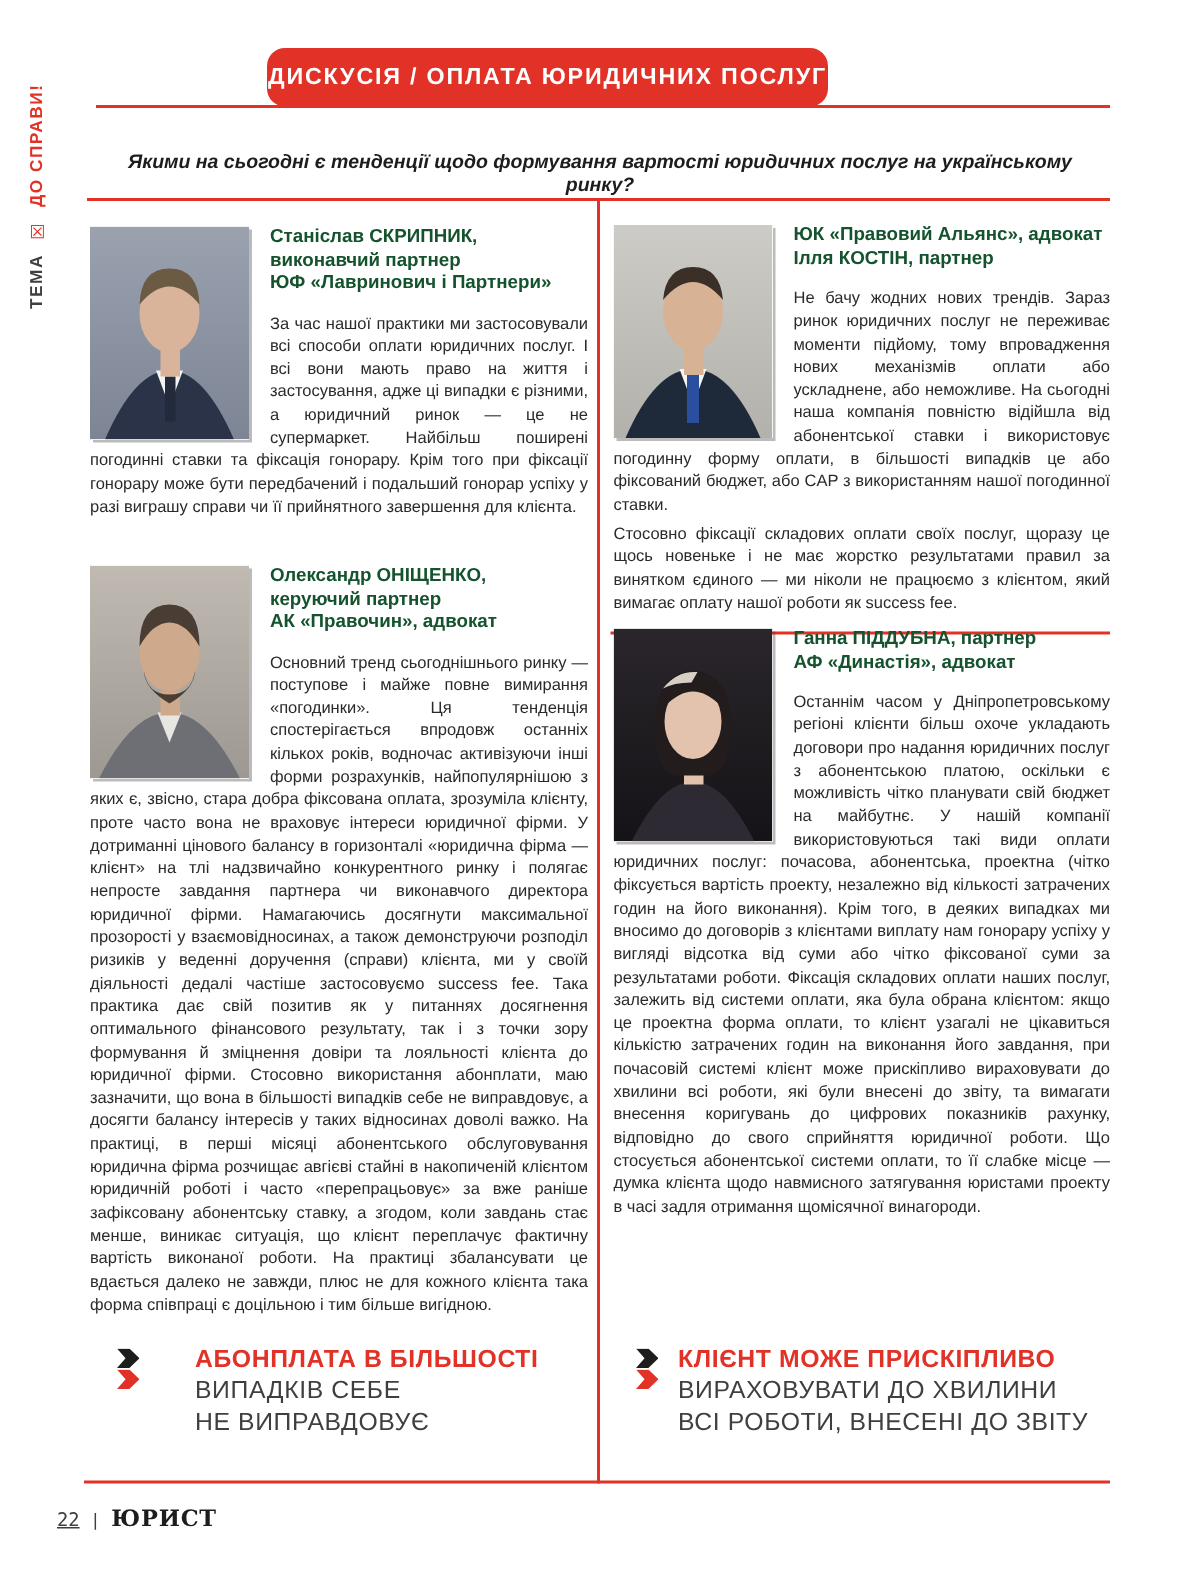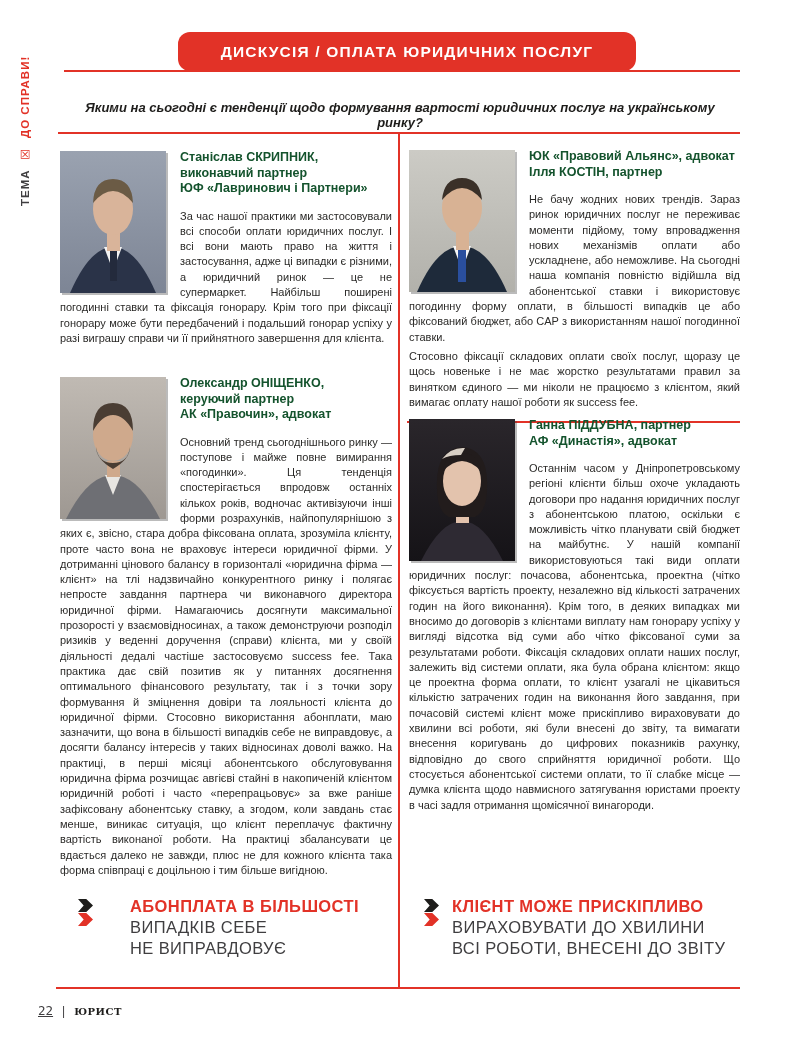--- a/index.html
+++ b/index.html
@@ -12,21 +12,21 @@
     position:absolute;left:18px;top:36px;height:170px;
     writing-mode:vertical-rl;transform:rotate(180deg);
     display:flex;align-items:center;gap:8px;
     font-size:11.5px;font-weight:bold;letter-spacing:1px;white-space:nowrap;
   }
   .vlabel .topic{color:#3f3e40;}
   .vlabel .chk{color:#e23227;font-weight:normal;font-size:12px;}
   .vlabel .rubric{color:#e23227;}
   
   .banner{
-    position:absolute;left:178px;top:32px;width:458px;height:39px;
+    position:absolute;left:178px;top:32px;width:374px;height:39px;
     background:#e23227;border-radius:12px;
     display:flex;align-items:center;justify-content:center;
     color:#ffffff;font-weight:bold;font-size:15.5px;letter-spacing:1.2px;
   }
   .rule{position:absolute;background:#e23227;}
   .rule-top{left:64px;top:70px;width:676px;height:2px;}
   .rule-q{left:58px;top:132px;width:682px;height:2px;}
   .rule-mid-right{left:407px;top:421px;width:333px;height:2px;}
   .rule-bottom{left:56px;top:987px;width:684px;height:2px;}
   .vdivider{position:absolute;left:398px;top:132px;width:2px;height:857px;background:#e23227;}
@@ -65,21 +65,21 @@
   }
   .marker .m-black{background:#1e1d1b;}
   .marker .m-red{background:#e23227;}
   .qtext{font-size:16.5px;line-height:21px;letter-spacing:.4px;}
   .qtext .q1{display:block;color:#e23227;font-weight:bold;}
   .qtext .q2,.qtext .q3{display:block;color:#3f3e40;font-weight:500;}
   
   .footer{position:absolute;left:38px;top:1003px;display:flex;align-items:baseline;gap:9px;}
   .footer .pageno{font-size:12.5px;color:#3f3e40;font-family:"DejaVu Sans Mono",monospace;text-decoration:underline;}
   .footer .sep{color:#3f3e40;font-size:12px;}
-  .footer .mag{font-family:"DejaVu Serif",serif;font-weight:bold;font-size:10px;color:#1e1d1b;letter-spacing:.5px;}
+  .footer .mag{font-family:"DejaVu Serif",serif;font-weight:bold;font-size:15px;color:#1e1d1b;letter-spacing:.5px;}
 </style>
 </head>
 <body>
 
 <div class="page">
 
   <div class="vlabel">
     <span class="topic">ТЕМА</span>
     <span class="chk">☒</span>
     <span class="rubric">ДО СПРАВИ!</span>

